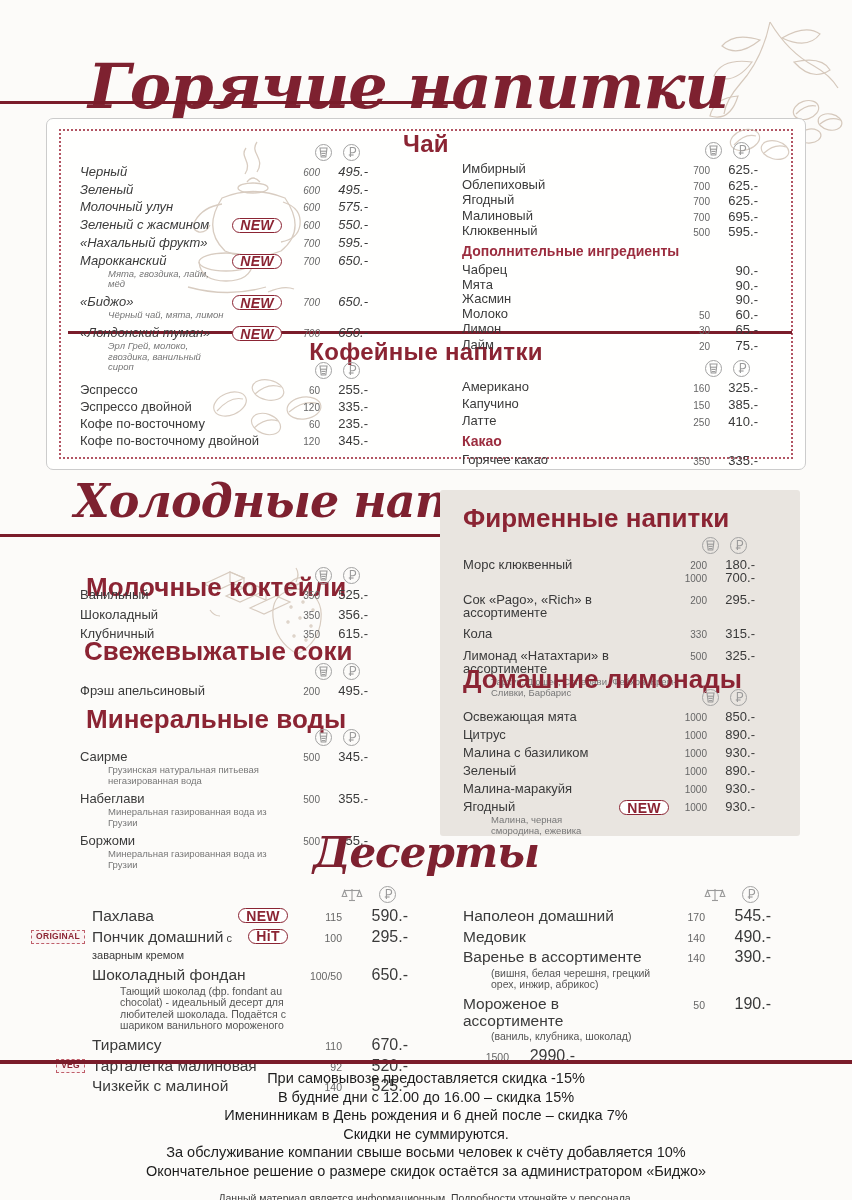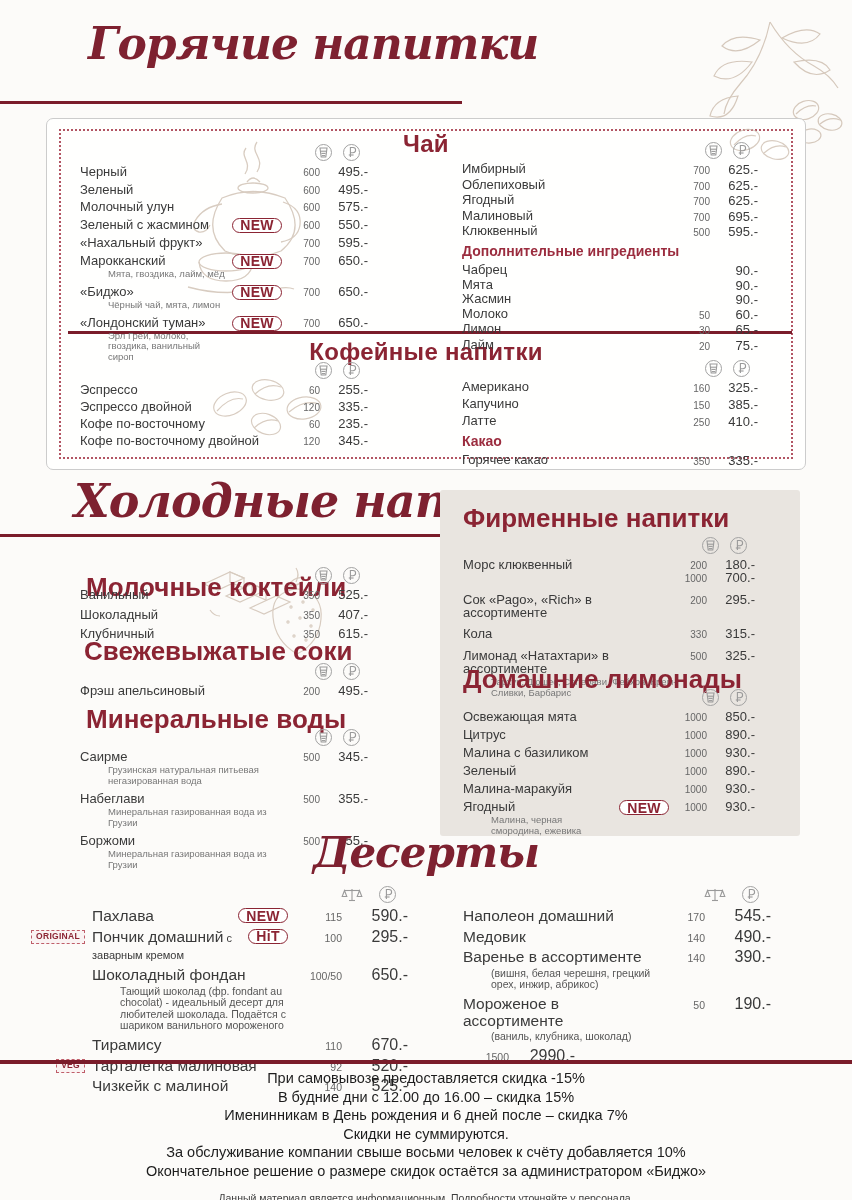--- a/index.html
+++ b/index.html
@@ -1,21 +1,21 @@
 <!DOCTYPE html>
 <html><head>
 <meta charset="utf-8">
 <style>
   html,body{margin:0;padding:0;}
   body{font-family:"Liberation Sans",sans-serif;background:#ffffff;}
   .page{position:relative;width:852px;height:1200px;background:#fcfbf9;overflow:hidden;}
 
   
   .script-title{position:absolute;font-family:"DejaVu Serif",serif;font-style:italic;font-weight:700;color:#7e2130;letter-spacing:-1px;}
-  .title-hot{left:88px;top:18px;font-size:44px;text-align:right;}
+  .title-hot{left:88px;top:50px;font-size:62px;text-align:right;}
   .title-cold{left:74px;top:474px;font-size:46px;}
   .title-desserts{left:0;right:0;top:828px;font-size:42px;text-align:center;}
   .rule{position:absolute;background:#7a1c2a;height:3px;}
   .rule-hot{left:0;top:101px;width:462px;}
   .rule-cold{left:0;top:534px;width:448px;}
 
   
   .panel{position:absolute;left:46px;top:118px;width:760px;height:352px;background:#fffffe;border:1.5px solid #cccccc;border-radius:7px;box-sizing:border-box;}
   .dotted{position:absolute;left:12px;top:10px;right:12px;bottom:10px;border:2px dotted #b25563;}
   .sec-title{position:absolute;color:#8b2433;font-weight:700;letter-spacing:.3px;}
@@ -26,21 +26,21 @@
   .h-juice{left:84px;top:636px;}
   .h-water{left:86px;top:704px;}
   .h-branded{left:463px;top:503px;}
   .h-lemon{left:463px;top:664px;}
 
   
   .beige{position:absolute;left:440px;top:490px;width:360px;height:346px;background:#e9e5e0;border-radius:3px;}
 
   
   .menu-col{position:absolute;}
-  .c-tea-left{left:80px;top:143px;width:288px;}
+  .c-tea-left{left:80px;top:143px;width:288px;font-style:italic;}
   .c-tea-right{left:462px;top:141px;width:296px;}
   .c-coffee-left{left:80px;top:361px;width:288px;}
   .c-coffee-right{left:462px;top:359px;width:296px;}
   .c-milk{left:80px;top:566px;width:288px;}
   .c-juice{left:80px;top:662px;width:288px;}
   .c-water{left:80px;top:728px;width:288px;}
   .c-branded{left:463px;top:536px;width:292px;}
   .c-lemon{left:463px;top:688px;width:292px;}
   .c-des-left{left:92px;top:884px;width:316px;}
   .c-des-right{left:463px;top:884px;width:308px;}
@@ -625,21 +625,21 @@
           </div>
         </div>
         <div class="menu-row">
           <div class="mi-left">
             <div class="mi-nameline"><span class="mi-name">Шоколадный</span></div>
           </div>
           <div class="mi-vol">
             <div>350</div>
           </div>
           <div class="mi-price">
-            <div>407.-</div>
+            <div>356.-</div>
           </div>
         </div>
         <div class="menu-row">
           <div class="mi-left">
             <div class="mi-nameline"><span class="mi-name">Клубничный</span></div>
           </div>
           <div class="mi-vol">
             <div>350</div>
           </div>
           <div class="mi-price">

